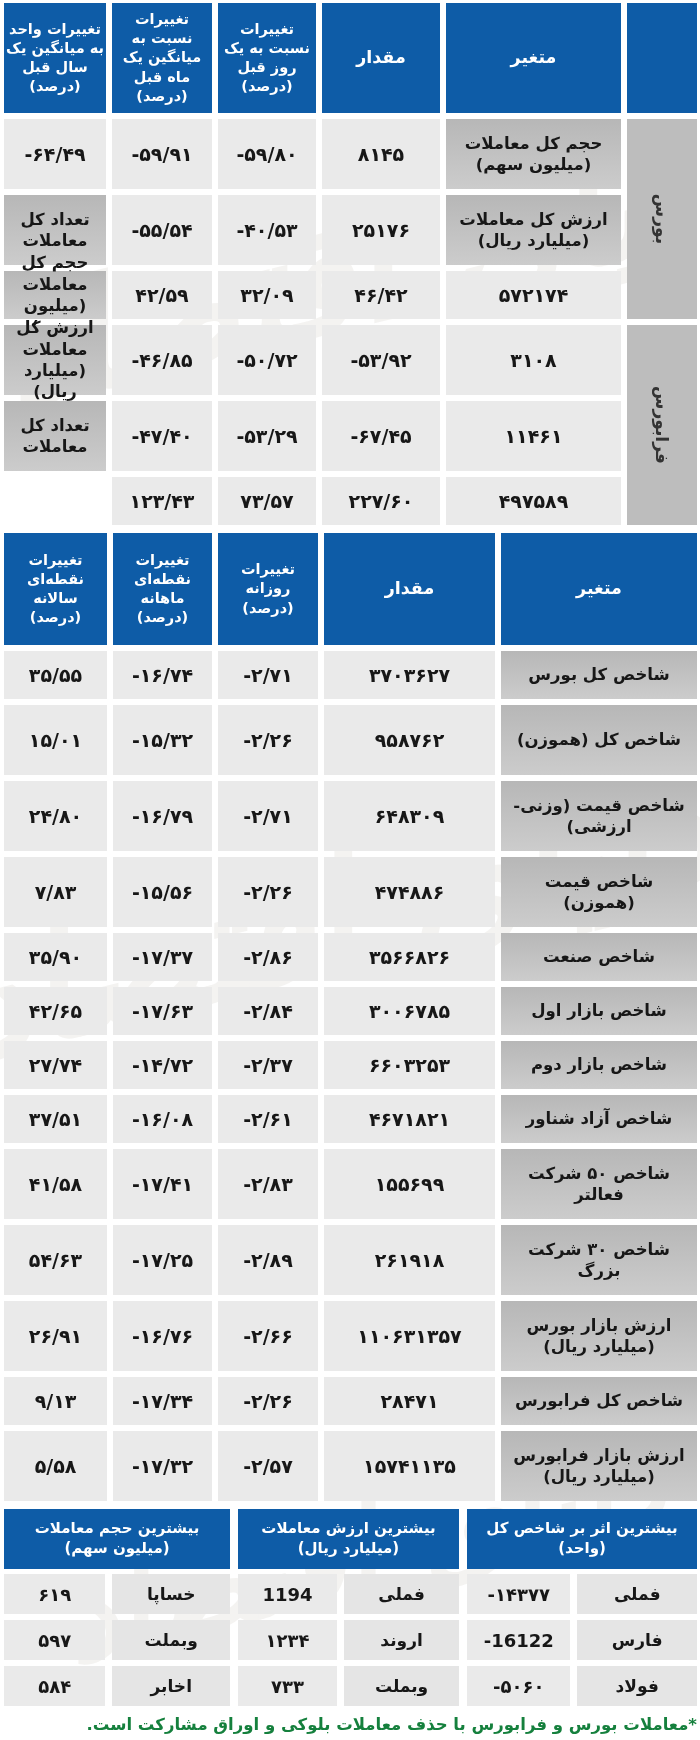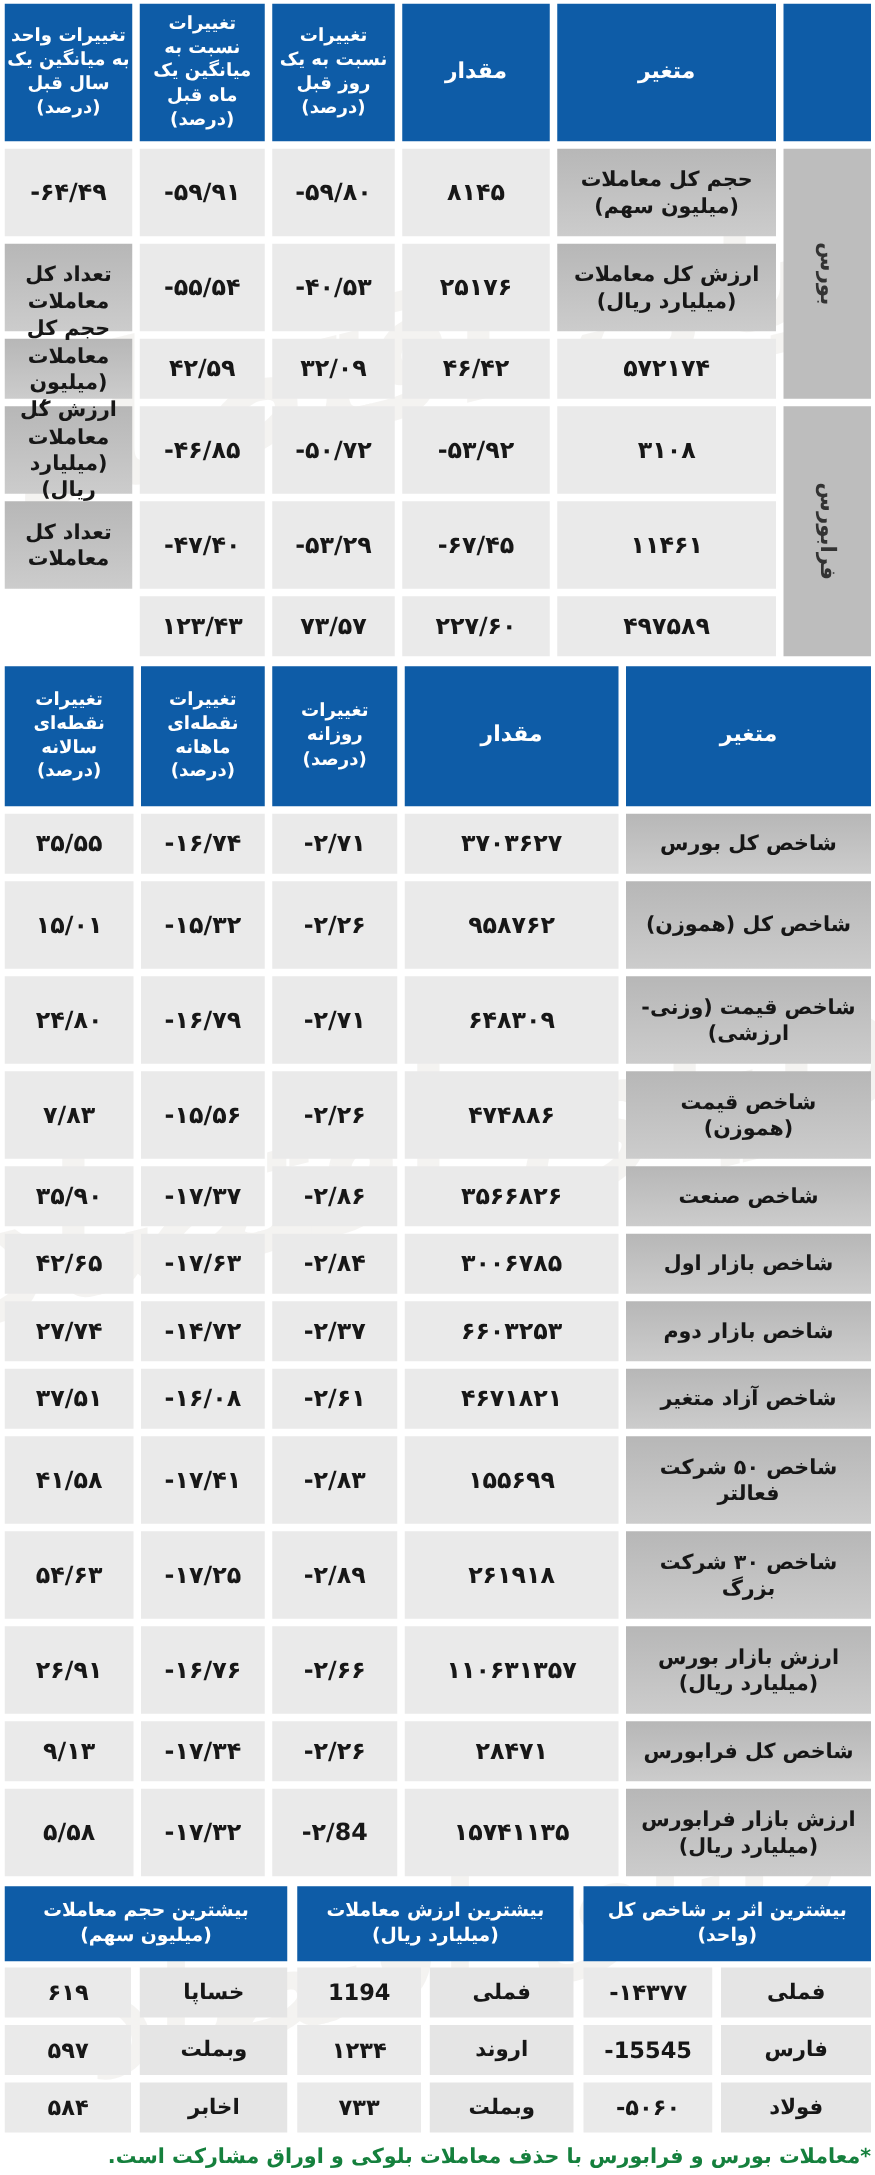--- a/index.html
+++ b/index.html
@@ -261,21 +261,21 @@
     <div class="val">
         <span class="num">-۲/۳۷</span>
       </div>
     <div class="val">
         <span class="num">-۱۴/۷۲</span>
       </div>
     <div class="val">
         <span class="num">۲۷/۷۴</span>
       </div>
 
-    <div class="name">شاخص آزاد متغیر</div>
+    <div class="name">شاخص آزاد شناور</div>
     <div class="val">
         <span class="num">۴۶۷۱۸۲۱</span>
       </div>
     <div class="val">
         <span class="num">-۲/۶۱</span>
       </div>
     <div class="val">
         <span class="num">-۱۶/۰۸</span>
       </div>
     <div class="val">
@@ -336,21 +336,21 @@
       </div>
     <div class="val">
         <span class="num">۹/۱۳</span>
       </div>
 
     <div class="name">ارزش بازار فرابورس (میلیارد ریال)</div>
     <div class="val">
         <span class="num">۱۵۷۴۱۱۳۵</span>
       </div>
     <div class="val">
-        <span class="num">-۲/84</span>
+        <span class="num">-۲/۵۷</span>
       </div>
     <div class="val">
         <span class="num">-۱۷/۳۲</span>
       </div>
     <div class="val">
         <span class="num">۵/۵۸</span>
       </div>
   </div>
 
   <div class="t3head">
@@ -360,21 +360,21 @@
   </div>
 
   <div class="t3body">
     <div class="t3sec t3s1">
       <div class="name">فملی</div>
       <div class="val">
           <span class="num">-۱۴۳۷۷</span>
         </div>
       <div class="name">فارس</div>
       <div class="val">
-          <span class="num">-15545</span>
+          <span class="num">-16122</span>
         </div>
       <div class="name">فولاد</div>
       <div class="val">
           <span class="num">-۵۰۶۰</span>
         </div>
     </div>
     <div class="t3sec t3s2">
       <div class="name">فملی</div>
       <div class="val">
           <span class="num">1194</span>

